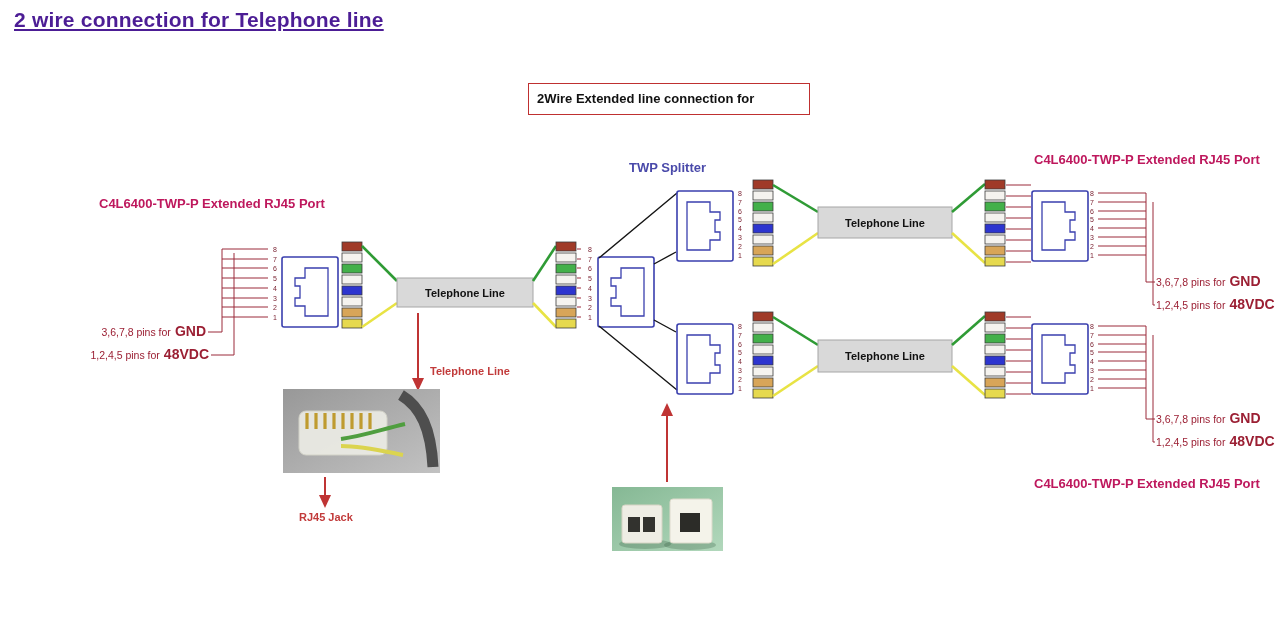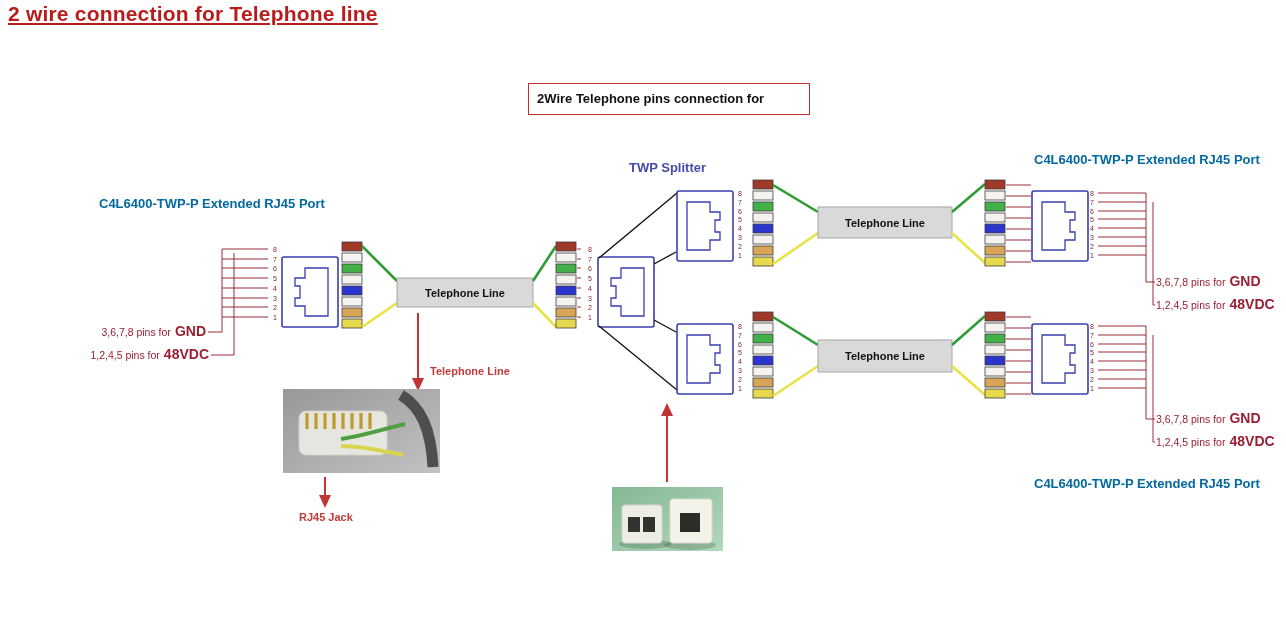--- a/index.html
+++ b/index.html
@@ -1,21 +1,21 @@
 <!DOCTYPE html>
 <html><head>
 <meta charset="utf-8">
 <style>
   html,body{margin:0;padding:0;background:#fff;font-family:"Liberation Sans",sans-serif;}
   .stage{position:relative;width:1286px;height:644px;background:#fff;overflow:hidden;}
-  .page-title{position:absolute;left:8px;top:2px;margin:0;font-size:21px;font-weight:bold;
-    color:#b91c1c;text-decoration:underline;letter-spacing:0.2px;}
+  .page-title{position:absolute;left:8px;top:2px;margin:6px;font-size:21px;font-weight:bold;
+    color:#4c1d95;text-decoration:underline;letter-spacing:0.2px;}
   .callout{position:absolute;left:528px;top:83px;width:264px;border:1.6px solid #bf3030;
     padding:5px 8px;font-size:13px;font-weight:bold;color:#111;line-height:1.5;background:#fff;}
-  .blue-lbl{position:absolute;font-size:13px;font-weight:600;color:#0369a1;white-space:nowrap;}
+  .blue-lbl{position:absolute;font-size:13px;font-weight:600;color:#be185d;white-space:nowrap;}
   .left-port-lbl{left:99px;top:196px;}
   .splitter-lbl{left:629px;top:160px;color:#4a4aaa;}
   .right-port-lbl-top{left:1034px;top:152px;}
   .right-port-lbl-bottom{left:1034px;top:476px;}
   svg.diagram{position:absolute;left:0;top:0;}
   .port-outer{fill:none;stroke:#3a3fae;stroke-width:1.6;}
   .port-inner{fill:none;stroke:#3a3fae;stroke-width:1.3;}
   .pin-num{font-family:"Liberation Sans",sans-serif;font-size:7px;fill:#7b2433;}
   .comb{stroke:#9b2b3a;stroke-width:1;fill:none;}
   .wire-bar{stroke:#3c3c3c;stroke-width:0.8;}
@@ -34,21 +34,21 @@
   .splitter-photo{left:612px;top:487px;width:111px;height:64px;}
 </style>
 </head>
 <body>
 
 <div class="stage">
 
   <h1 class="page-title">2 wire connection for Telephone line</h1>
 
   <div class="callout">
-    <div>2Wire Telephone pins connection for</div>
+    <div>2Wire Extended line connection for</div>
   </div>
 
   <div class="blue-lbl left-port-lbl">C4L6400-TWP-P Extended RJ45 Port</div>
   <div class="blue-lbl splitter-lbl">TWP Splitter</div>
   <div class="blue-lbl right-port-lbl-top">C4L6400-TWP-P Extended RJ45 Port</div>
   <div class="blue-lbl right-port-lbl-bottom">C4L6400-TWP-P Extended RJ45 Port</div>
 
   <svg class="diagram" width="1286" height="644" viewBox="0 0 1286 644">
     <defs>
       <g id="rj45jack">

